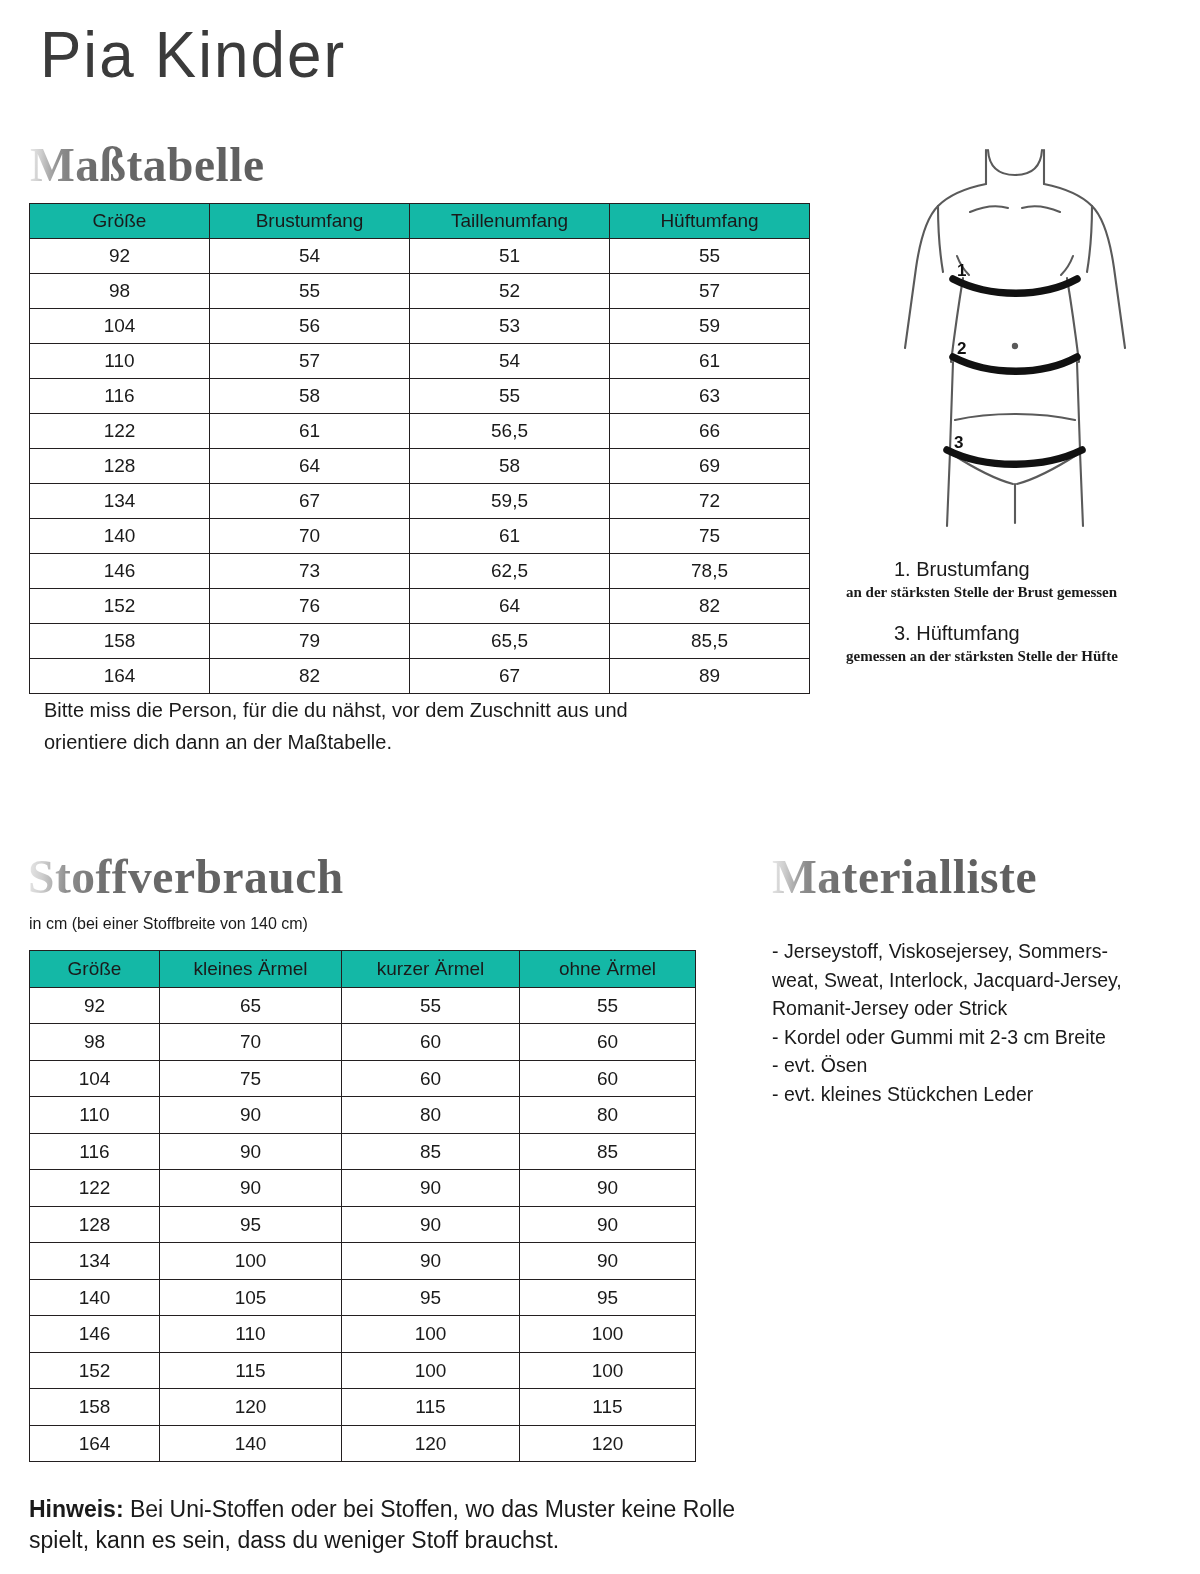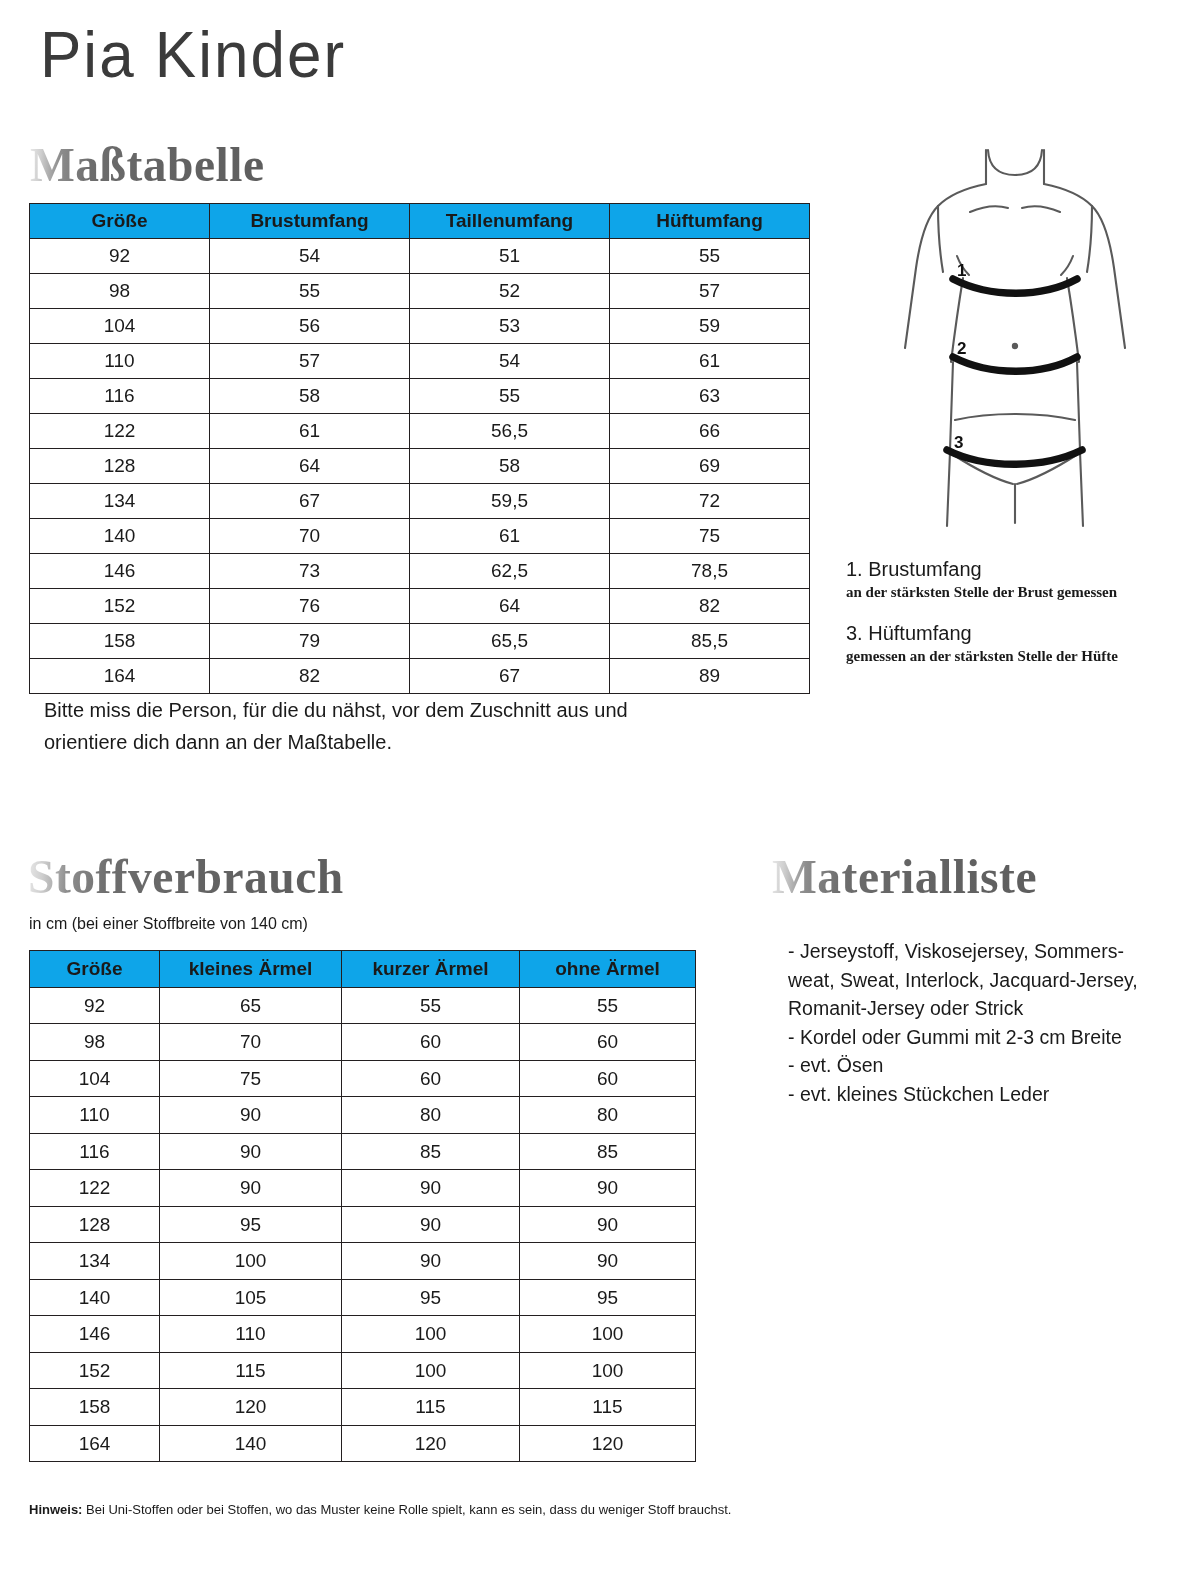--- a/index.html
+++ b/index.html
@@ -66,22 +66,22 @@
     font-family: "Liberation Sans", sans-serif;
     font-size: 19px;
     color: #1a1a1a;
     font-weight: 400;
     padding: 0;
     height: 33px;
     line-height: 33px;
     white-space: nowrap;
   }
   .mtable th {
-    background: #0ea5e9;
-    font-weight: 700;
+    background: #14b8a6;
+    font-weight: 400;
     height: 35px;
     line-height: 35px;
   }
 
   #table-masstabelle { left: 29px; top: 203px; width: 780px; }
   #table-masstabelle col.c0 { width: 180px; }
   #table-masstabelle col.c1 { width: 200px; }
   #table-masstabelle col.c2 { width: 200px; }
   #table-masstabelle col.c3 { width: 200px; }
   #table-masstabelle th, #table-masstabelle td { height: 34px; line-height: 34px; }
@@ -96,38 +96,39 @@
   
   .para {
     position: absolute;
     font-family: "Liberation Sans", sans-serif;
     font-size: 20px;
     line-height: 32px;
     color: #1a1a1a;
   }
   #note-measure { left: 44px; top: 694px; width: 640px; }
   #subtitle-stoffverbrauch { left: 29px; top: 911px; font-size: 16px; line-height: 26px; }
-  #hinweis { left: 29px; top: 1494px; width: 760px; font-size: 13px; line-height: 31px; }
+  #hinweis { left: 29px; top: 1494px; width: 760px; font-size: 23px; line-height: 31px; }
   #hinweis b { font-weight: 700; }
 
   
   #legend {
     position: absolute;
     left: 846px;
     top: 556px;
     width: 350px;
   }
   .legend-block { margin-bottom: 17px; }
   .legend-block:last-child { margin-bottom: 0; }
   .legend-title {
     font-family: "Liberation Sans", sans-serif;
     font-size: 20px;
     font-weight: 400;
     color: #1a1a1a;
     line-height: 26px;
+    margin-left: 48px;
   }
   .legend-desc {
     font-family: Liberation Serif, serif;
     font-size: 15px;
     font-weight: 700;
     color: #1a1a1a;
     line-height: 21px;
     white-space: nowrap;
   }
 
@@ -135,21 +136,21 @@
   #material-list {
     position: absolute;
     left: 772px;
     top: 937px;
     width: 420px;
     font-family: "Liberation Sans", sans-serif;
     font-size: 19.5px;
     line-height: 28.5px;
     color: #1a1a1a;
   }
-  #material-list div { white-space: nowrap; margin-left: 16px; }
+  #material-list div { white-space: nowrap; }
 
   
   #body-figure {
     position: absolute;
     left: 880px;
     top: 148px;
     width: 270px;
     height: 400px;
   }
   .fig-badge {

